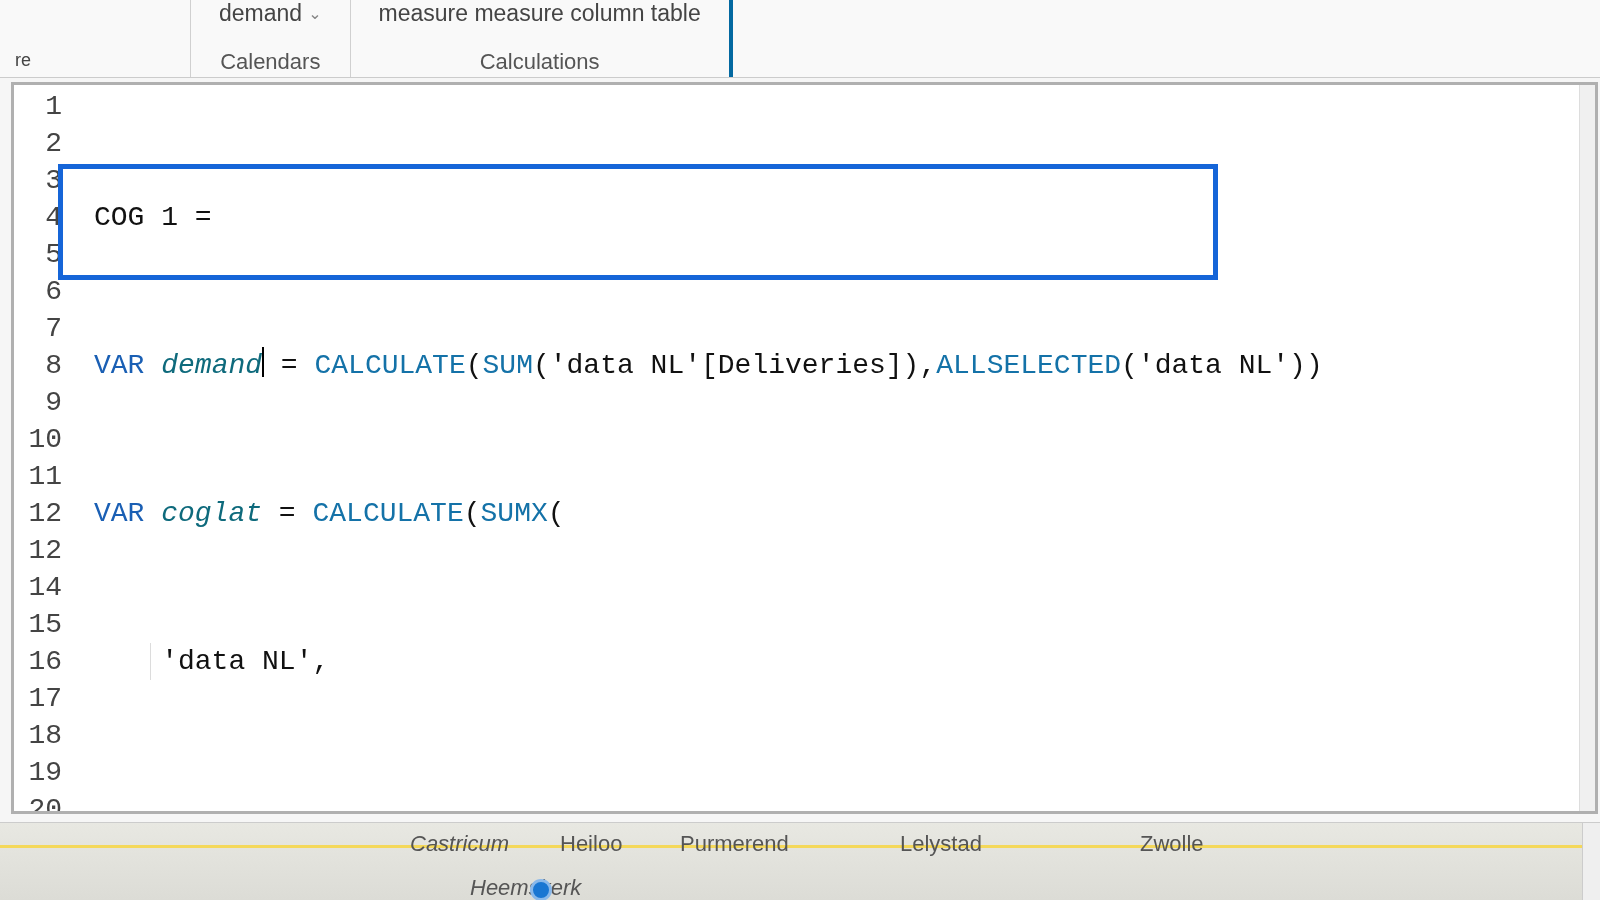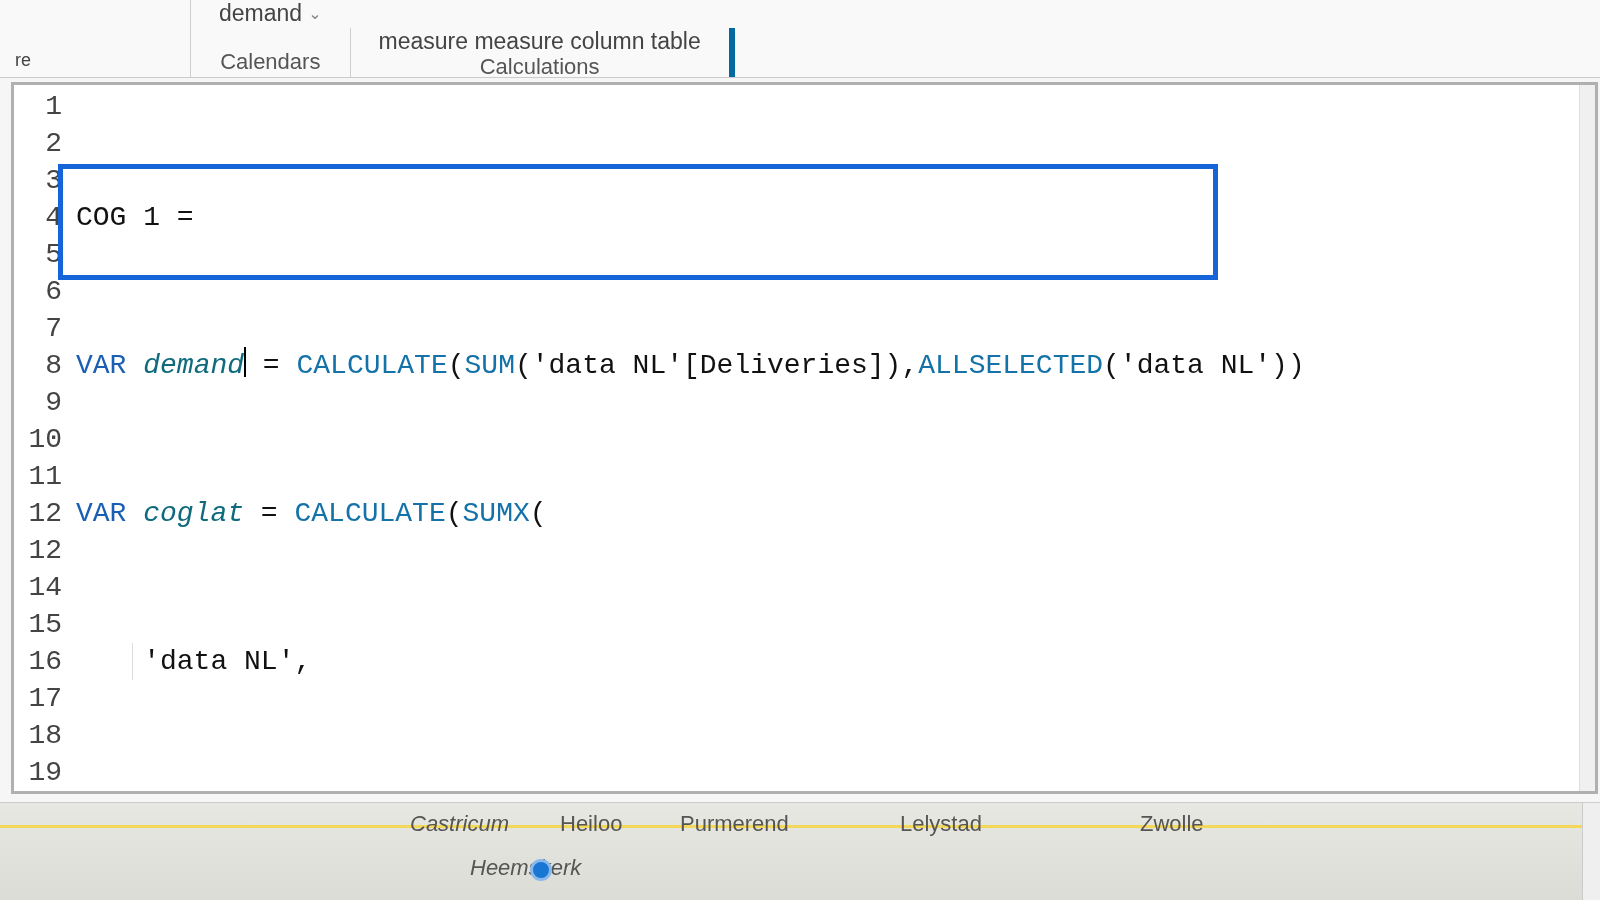--- a/index.html
+++ b/index.html
@@ -6,40 +6,40 @@
   html, body { width:1600px; height:900px; font-family:"Segoe UI", Arial, sans-serif; background:#f0f0f0; overflow:hidden; }
   .app { width:100%; height:100%; display:flex; flex-direction:column; }
 
   
   .ribbon { height:78px; background:#f9f9f9; border-bottom:1px solid #ccc; display:flex; align-items:stretch; padding-left:15px; position:relative; }
   .ribbon .left-stub { width:175px; display:flex; align-items:flex-end; padding-bottom:6px; font-size:18px; color:#444; }
   .ribbon-group { border-left:1px solid #d0d0d0; display:flex; flex-direction:column; justify-content:space-between; align-items:center; padding:0 28px 2px 28px; }
   .ribbon-group .top { font-size:23px; color:#444; display:flex; align-items:center; gap:6px; height:26px; }
   .ribbon-group .top .chev { color:#888; font-size:16px; }
   .ribbon-group .label { font-size:22px; color:#555; }
-  .ribbon-group.calc { border-right:6px solid #0369a1;margin-top:28px; }
+  .ribbon-group.calc { border-right:4px solid #0369a1; }
 
   
   .editor-wrap { flex:1; position:relative; background:#f6f6f6; display:flex; }
   .editor-border { position:absolute; left:11px; right:2px; top:4px; bottom:8px; border:3px solid #b0b0b0; background:#ffffff; overflow:hidden; }
   .gutter { position:absolute; left:0; top:3px; width:58px; text-align:right; font-family:"Consolas","Courier New",monospace; font-size:28px; line-height:37px; color:#444; }
   .gutter div { padding-right:10px; }
   .code { position:absolute; left:62px; top:3px; right:0; font-family:"Consolas","Courier New",monospace; font-size:28px; line-height:37px; color:#111; white-space:pre; }
-  .code .row { height:37px; position:relative; }
+  .code .row { height:37px; position:relative;margin-left:18px; }
   .kw  { color:#1a5fb4; }     
   .fn  { color:#1472a8; }     
   .var { color:#0e6a7c; font-style:italic; }
   .caret { display:inline-block; width:2px; height:30px; background:#000; vertical-align:-4px; }
   .indent-guide { position:absolute; left:56px; top:0; width:1px; height:37px; background:#dcdcdc; }
 
   
   .selbox { position:absolute; left:44px; top:79px; width:1160px; height:116px; border:5px solid #1565d8; pointer-events:none; }
 
   
-  .mapstrip { height:98px; background:linear-gradient(#e8e8e2,#dcdcd6); position:relative; border-top:1px solid #ccc; overflow:hidden; }
+  .mapstrip { height:78px; background:linear-gradient(#e8e8e2,#dcdcd6); position:relative; border-top:1px solid #ccc; overflow:hidden; }
   .mapstrip .road { position:absolute; left:0; right:0; top:22px; height:3px; background:#f4d85a; }
   .mapstrip .city { position:absolute; font-size:22px; color:#555; top:8px; }
   .mapstrip .marker { position:absolute; width:22px; height:22px; border-radius:50%; background:#1976d2; border:3px solid #89b8ea; top:56px; }
   .mapstrip .right-edge { position:absolute; right:0; top:0; width:18px; height:100%; background:#efefef; border-left:1px solid #ccc; }
 
   .scroll-v { position:absolute; right:0; top:0; width:16px; height:100%; background:#f0f0f0; border-left:1px solid #ddd; }
 </style>
 </head>
 <body>
 

